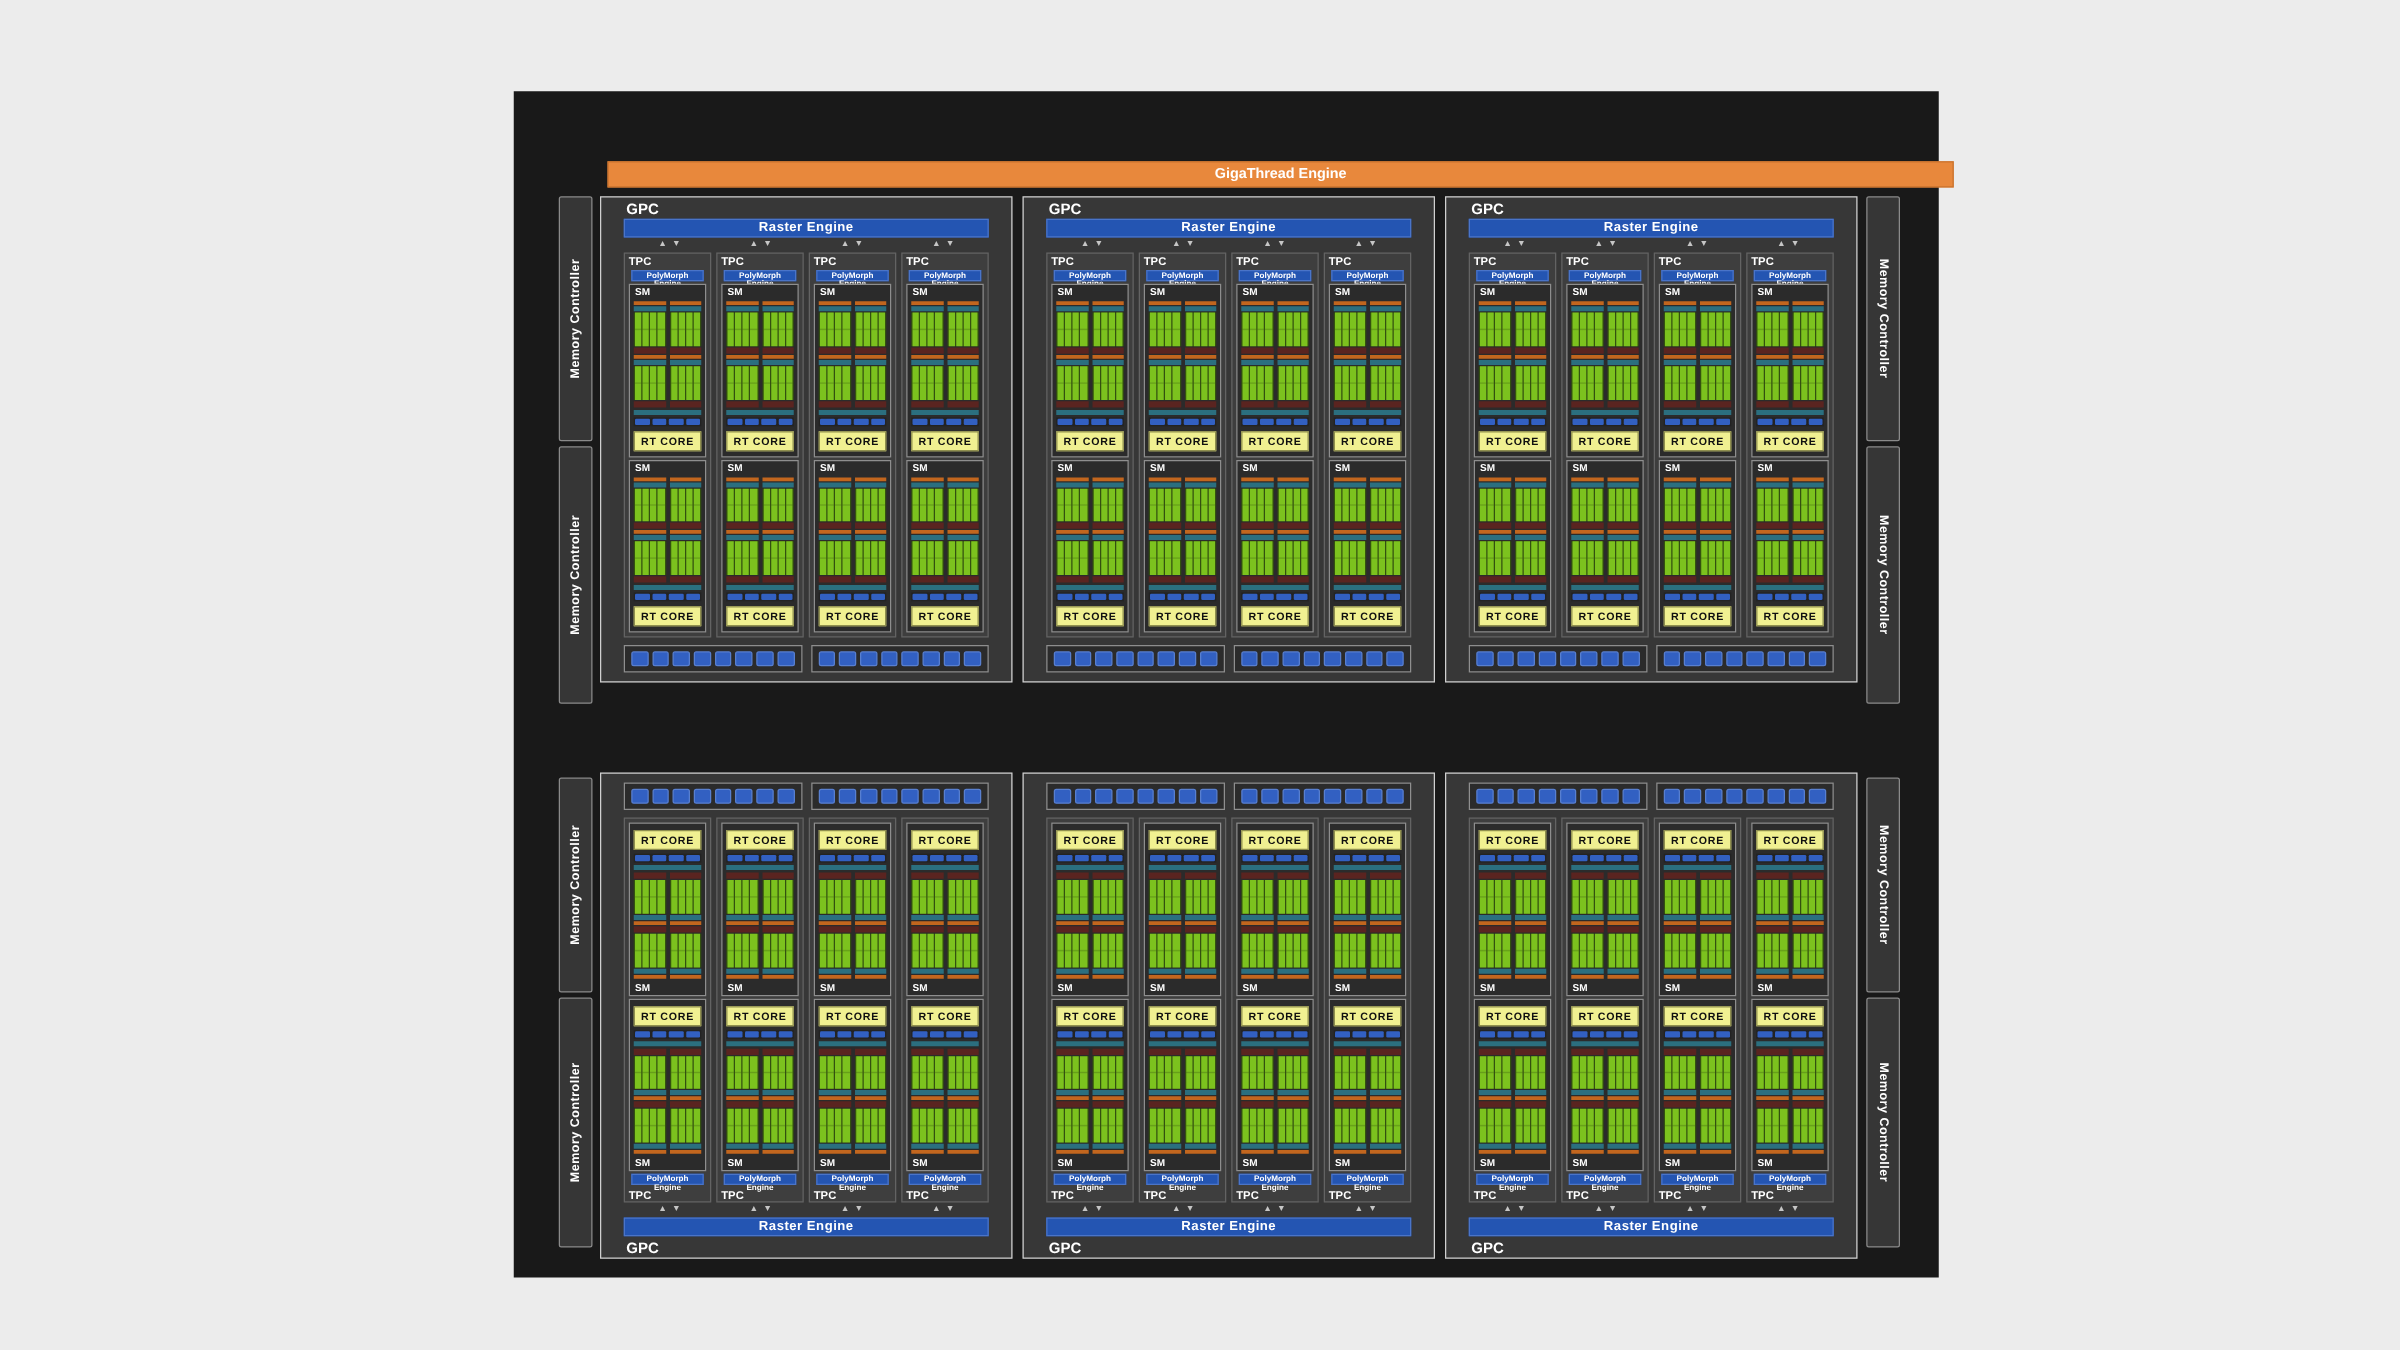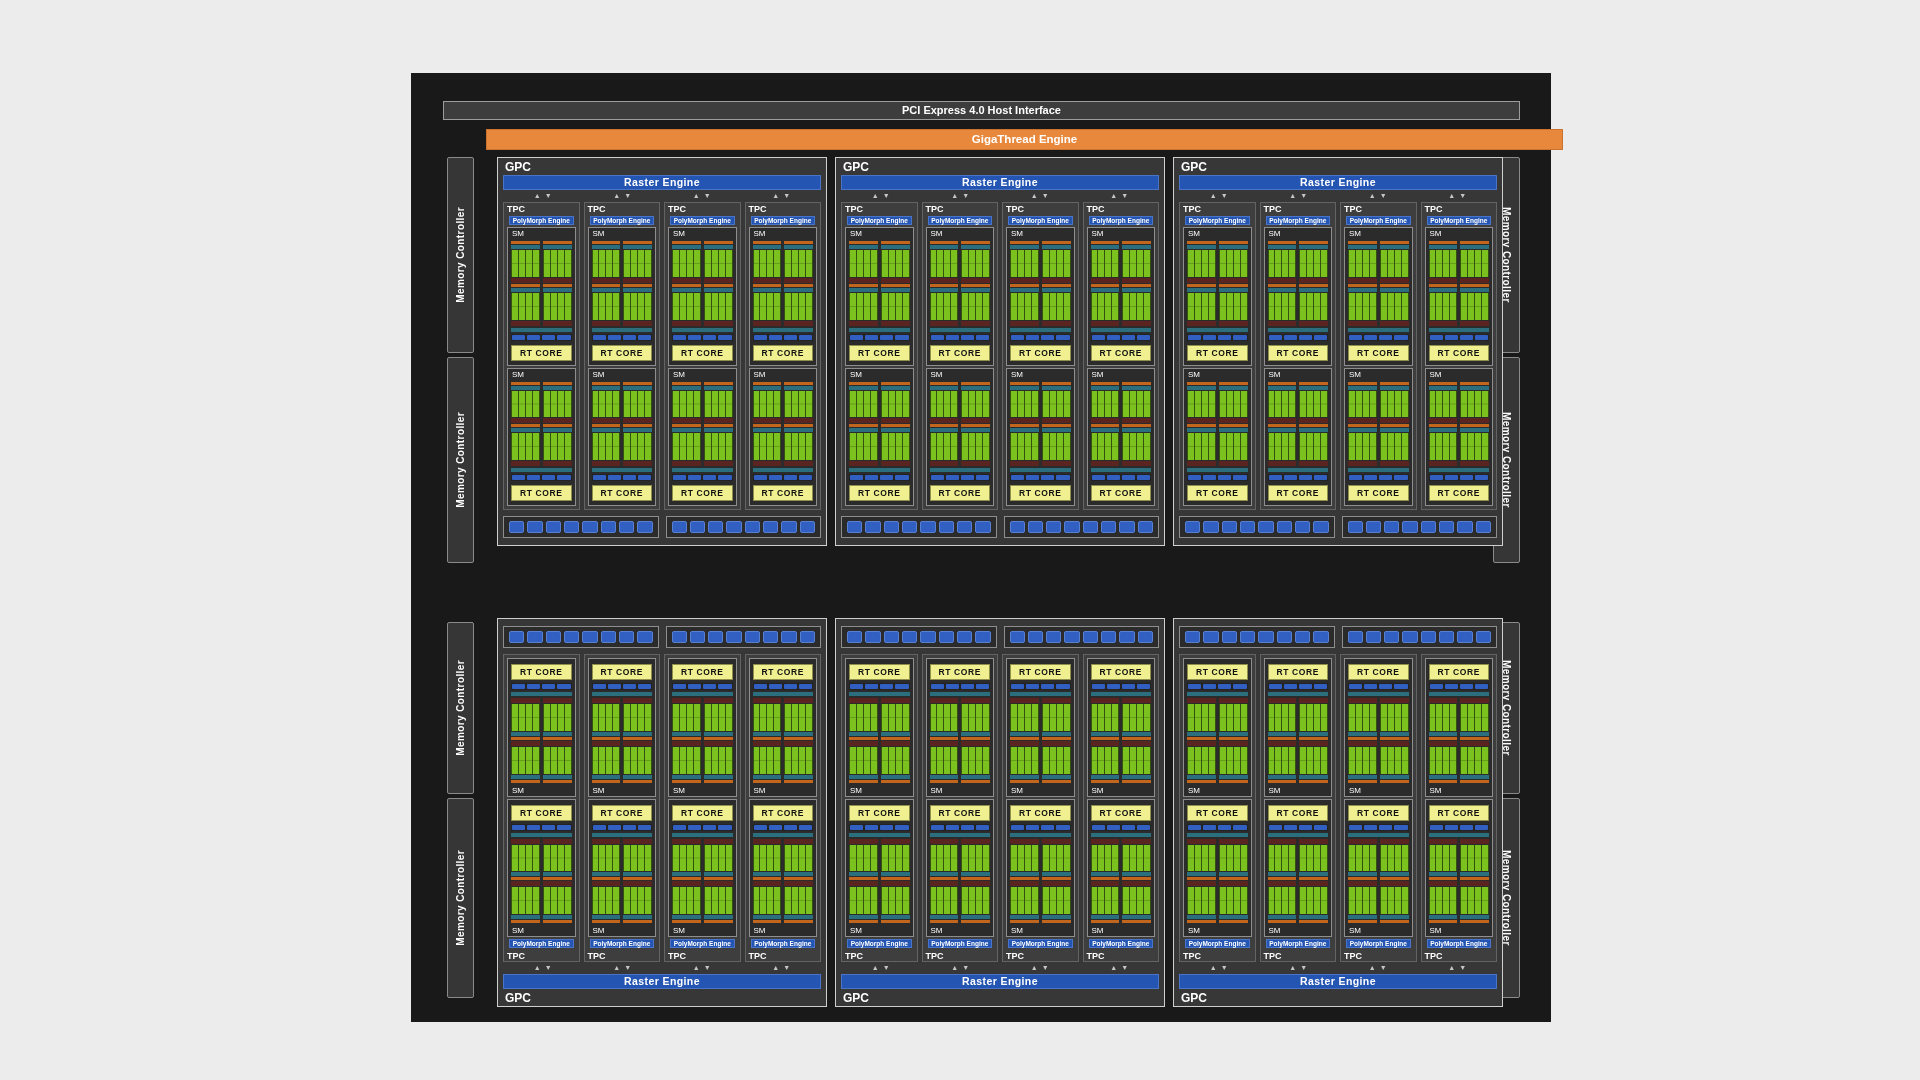--- a/index.html
+++ b/index.html
@@ -29,21 +29,21 @@
 
   .l2 { position:absolute; left:69px; top:478px; width:1006px; height:61px;
         background:var(--l2-blue); border:1px solid #5a93c0; }
   .l2-sections { position:absolute; inset:0; display:flex; }
   .l2-section { flex:1; border-right:1px solid rgba(0,0,0,.05); }
   .l2-section:last-child { border-right:none; }
   .l2-label { position:absolute; inset:0; display:flex; align-items:center; justify-content:center;
               color:var(--text); font-size:12px; font-weight:bold; }
 
   .gpc { position:absolute; width:330px; height:389px; background:var(--gpc-bg);
-         border:1.5px solid var(--gpc-border); display:flex; flex-direction:column; padding:0 5px;margin-left:17px; }
+         border:1.5px solid var(--gpc-border); display:flex; flex-direction:column; padding:0 18px; }
   .gpc-title { height:17px; color:var(--text); font-size:12px; font-weight:bold;
                display:flex; align-items:center; padding-left:2px; flex:0 0 auto; }
   .raster-bar { height:15px; flex:0 0 15px; background:var(--blue); border:1px solid var(--blue-border);
                 color:var(--text); font-size:10.5px; font-weight:bold; letter-spacing:.4px;
                 text-align:center; line-height:13px; }
   .arrow-row { height:12px; flex:0 0 12px; display:flex; }
   .arrow-cell { flex:1; display:flex; align-items:center; justify-content:center; gap:4px; }
   .arrow { color:var(--arrow); font-size:7px; line-height:12px; }
 
   .tpc-row { flex:1 1 auto; display:flex; gap:4px; min-height:0; }
@@ -51,21 +51,21 @@
          display:flex; flex-direction:column; gap:2px; padding:0 3px 3px; min-height:0; }
   .gpc.flipped .tpc { padding:3px 3px 0; }
   .tpc-label { height:11px; flex:0 0 11px; color:var(--text); font-size:9px; font-weight:bold;
                display:flex; align-items:center; }
   .pm-bar { height:9px; flex:0 0 9px; margin:0 2px; background:var(--blue); border:1px solid var(--blue-border);
             color:var(--text); font-size:6.5px; font-weight:bold; text-align:center; line-height:7px; }
 
   .sm { flex:1; min-height:0; background:var(--sm-bg); border:1px solid var(--sm-border);
         display:flex; flex-direction:column; gap:2px; padding:0 3px 3px; }
   .gpc.flipped .sm { padding:3px 3px 0; }
-  .sm-label { height:11px; flex:0 0 11px; color:var(--text); font-size:8px; font-weight:normal;
+  .sm-label { height:11px; flex:0 0 11px; color:var(--text); font-size:8px; font-weight:bold;
               display:flex; align-items:center; padding-left:1px;text-align:right; }
   .sm-cols { flex:1 1 auto; min-height:0; display:flex; gap:3px; }
   .part { flex:1; display:flex; flex-direction:column; gap:1px; min-height:0; }
   .strip { flex:0 0 auto; }
   .s-or   { height:3px; background:var(--strip-orange); }
   .s-teal { height:4px; background:var(--strip-teal); }
   .s-red  { height:5px; background:var(--strip-red); }
   .green-block { flex:1 1 auto; min-height:0; background:var(--green-dark);
                  display:flex; gap:1px; padding:0 1px; }
   .core-bar { flex:1; background:var(--green);
@@ -82,21 +82,20 @@
   .rop-group { flex:1; background:var(--sm-bg); border:1px solid var(--sm-border);
                display:flex; gap:3px; padding:4px 5px; }
   .rop-seg { flex:1; background:var(--rop-blue); border:1px solid var(--rop-border); border-radius:2px; }
 </style>
 </head>
 <body>
 
 <div class="page">
   <div class="frame">
 
-    <div class="pci-bar">PCI Express 4.0 Host Interface</div>
 
     <div class="giga-bar">GigaThread Engine</div>
 
     <div class="mc mc-left" style="top:84px;height:196px">
       <span class="mc-text">Memory Controller</span>
       </div>
     <div class="mc mc-left" style="top:284px;height:206px">
       <span class="mc-text">Memory Controller</span>
       </div>
     <div class="mc mc-left" style="top:549px;height:172px">

